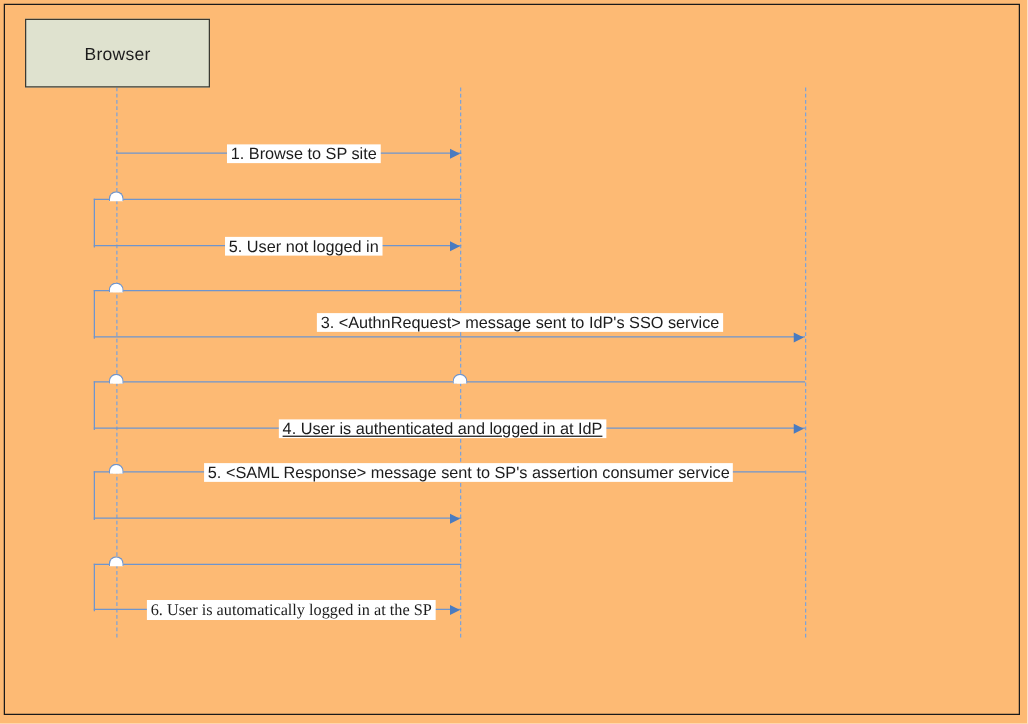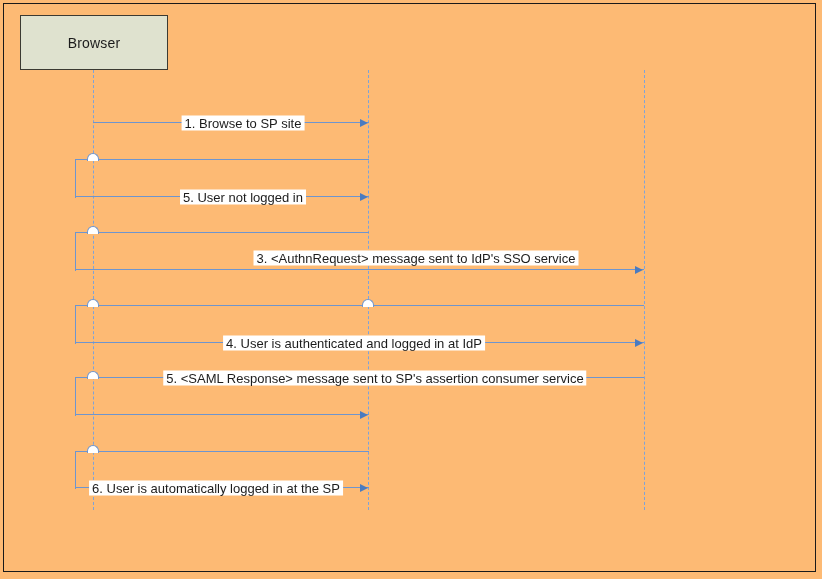--- a/index.html
+++ b/index.html
@@ -95,36 +95,36 @@
   <div>
     <div class="hline" style="left:75px;top:305px;width:569px;"></div>
     <div class="bump" style="left:87px;top:299px;"></div>
     <div class="bump" style="left:362px;top:299px;"></div>
     <div class="vline" style="left:75px;top:305px;height:39px;"></div>
   </div>
 
   <div>
     <div class="hline" style="left:75px;top:342px;width:569px;"></div>
     <div class="arrow" style="left:635px;top:339px;"></div>
-    <span class="mlabel" style="left:354px;top:343px;">4. User is authenticated and logged in at IdP</span>
+    <span class="mlabel" style="left:354px;top:343px;text-decoration:underline;">4. User is authenticated and logged in at IdP</span>
   </div>
 
   <div>
     <div class="hline" style="left:75px;top:377px;width:569px;"></div>
     <div class="bump" style="left:87px;top:371px;"></div>
     <span class="mlabel" style="left:375px;top:378px;">5. &lt;SAML Response&gt; message sent to SP's assertion consumer service</span>
     <div class="vline" style="left:75px;top:377px;height:39px;"></div>
     <div class="hline" style="left:75px;top:414px;width:294px;"></div>
     <div class="arrow" style="left:360px;top:411px;"></div>
   </div>
 
   <div>
     <div class="hline" style="left:75px;top:451px;width:294px;"></div>
     <div class="bump" style="left:87px;top:445px;"></div>
     <div class="vline" style="left:75px;top:451px;height:38px;"></div>
   </div>
 
   <div>
     <div class="hline" style="left:75px;top:487px;width:294px;"></div>
     <div class="arrow" style="left:360px;top:484px;"></div>
-    <span class="mlabel" style="left:216px;top:488px;">6. User is automatically logged in at the SP</span>
+    <span class="mlabel" style="left:233px;top:488px;font-family:Liberation Serif, serif;">6. User is automatically logged in at the SP</span>
   </div>
 </div>
 
 </body></html>

